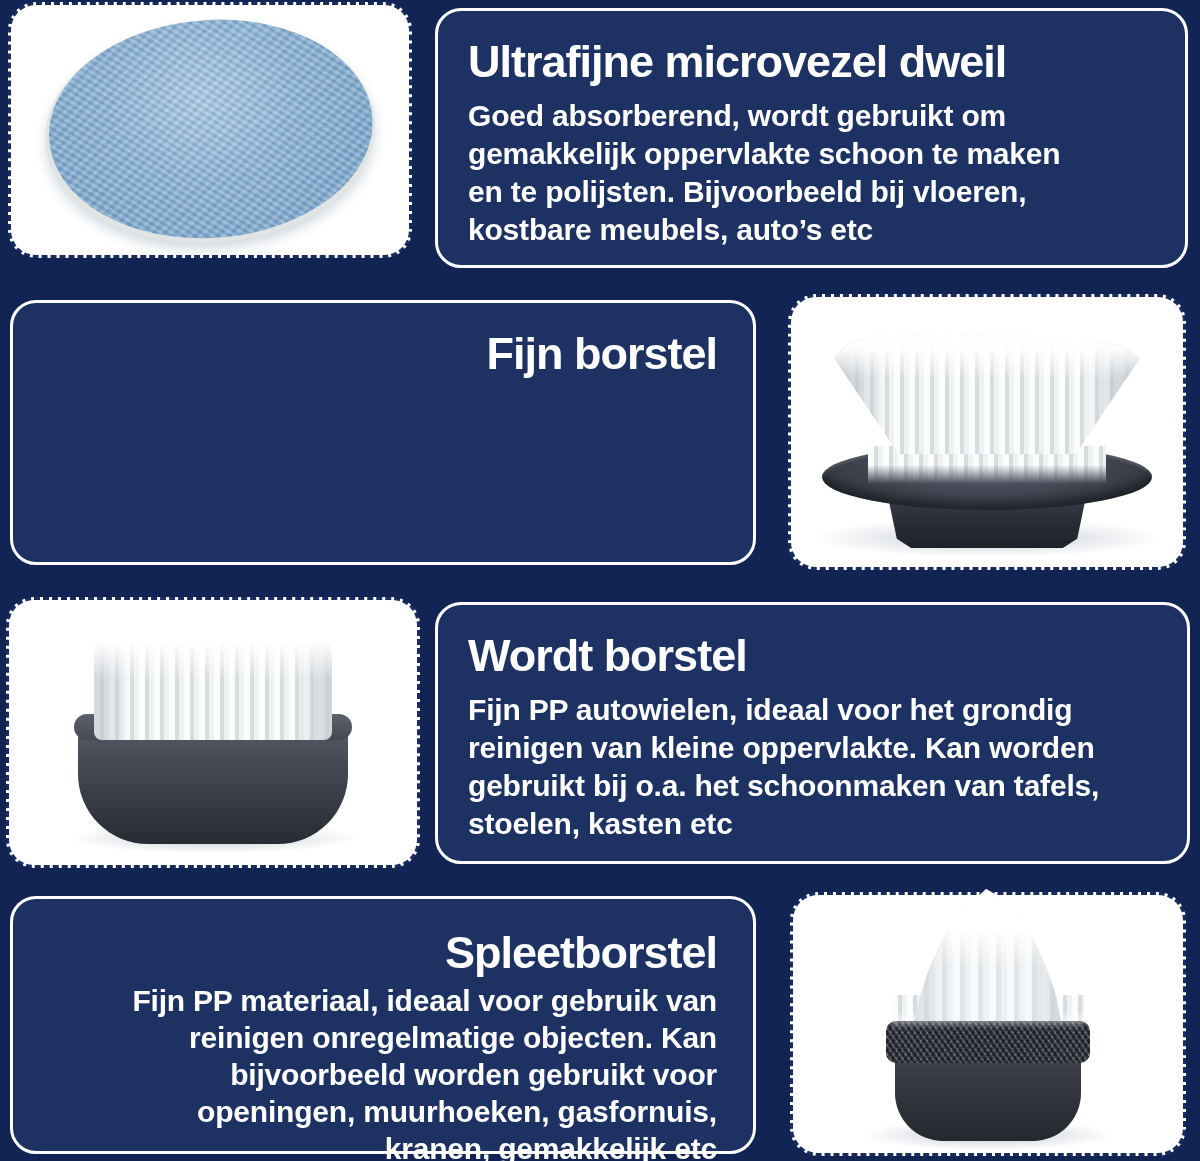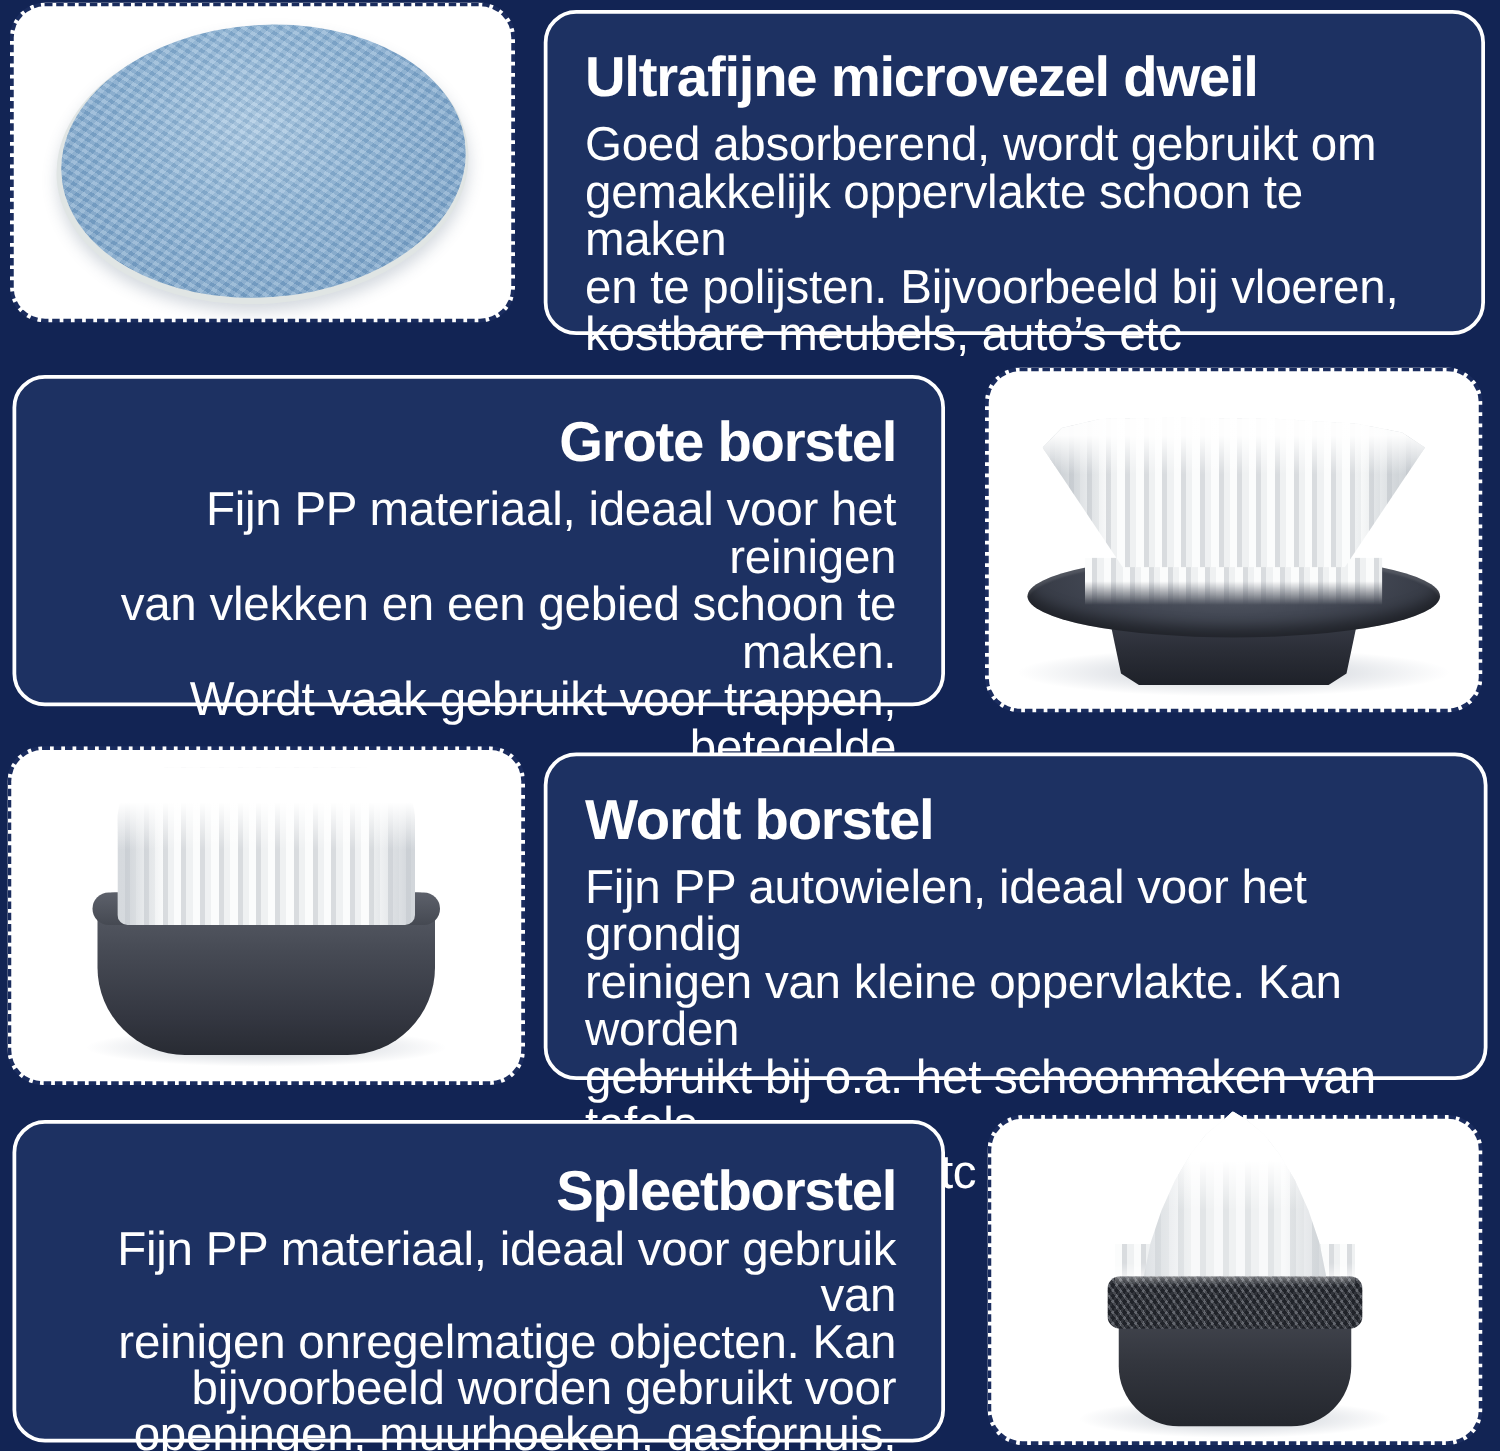--- a/index.html
+++ b/index.html
@@ -13,21 +13,21 @@
   .panel {
     position:absolute; background:#1d3162; border:3px solid #ffffff;
     border-radius:26px; color:#ffffff; padding:24px 30px;
   }
   .panel.align-right { text-align:right; padding-right:36px; padding-left:22px; }
   .panel-title {
     font-size:45px; line-height:54px; font-weight:bold;
     letter-spacing:-1px; margin-bottom:8px;
   }
   .panel-body {
-    font-size:38px; line-height:38px; font-weight:normal;
+    font-size:30px; line-height:38px; font-weight:bold;
     letter-spacing:-0.2px; white-space:pre-line;
   }
   .panel-tight { padding-top:29px; }
   .panel-tight .panel-title { line-height:50px; margin-bottom:4px; }
   .panel-tight .panel-body { line-height:37px; }
 
   
   .imgbox {
     position:absolute; background:#ffffff; border:3px dashed #1a2c5e;
     border-radius:28px; display:flex; align-items:center; justify-content:center;
@@ -159,25 +159,21 @@
   </section>
   <section class="panel" style="left:435px; top:8px; width:753px; height:260px;">
     <h2 class="panel-title">Ultrafijne microvezel dweil</h2>
     <p class="panel-body">Goed absorberend, wordt gebruikt om
 gemakkelijk oppervlakte schoon te maken
 en te polijsten. Bijvoorbeeld bij vloeren,
 kostbare meubels, auto’s etc</p>
   </section>
 
   <section class="panel align-right" style="left:10px; top:300px; width:746px; height:265px;">
-    <h2 class="panel-title">Grote borstel</h2>
-    <p class="panel-body">Fijn PP materiaal, ideaal voor het reinigen
-van vlekken en een gebied schoon te maken.
-Wordt vaak gebruikt voor trappen, betegelde
-ondergrond etc</p>
+    <h2 class="panel-title">Fijn borstel</h2>
   </section>
   <section class="imgbox" style="left:788px; top:294px; width:398px; height:276px;">
     <div class="art gb-art">
       <div class="shadow gb-shadow"></div>
       <div class="gb-base"></div>
       <div class="gb-disc"></div>
       <div class="gb-fringe bristles"></div>
       <div class="gb-crown"></div>
     </div>
   </section>

